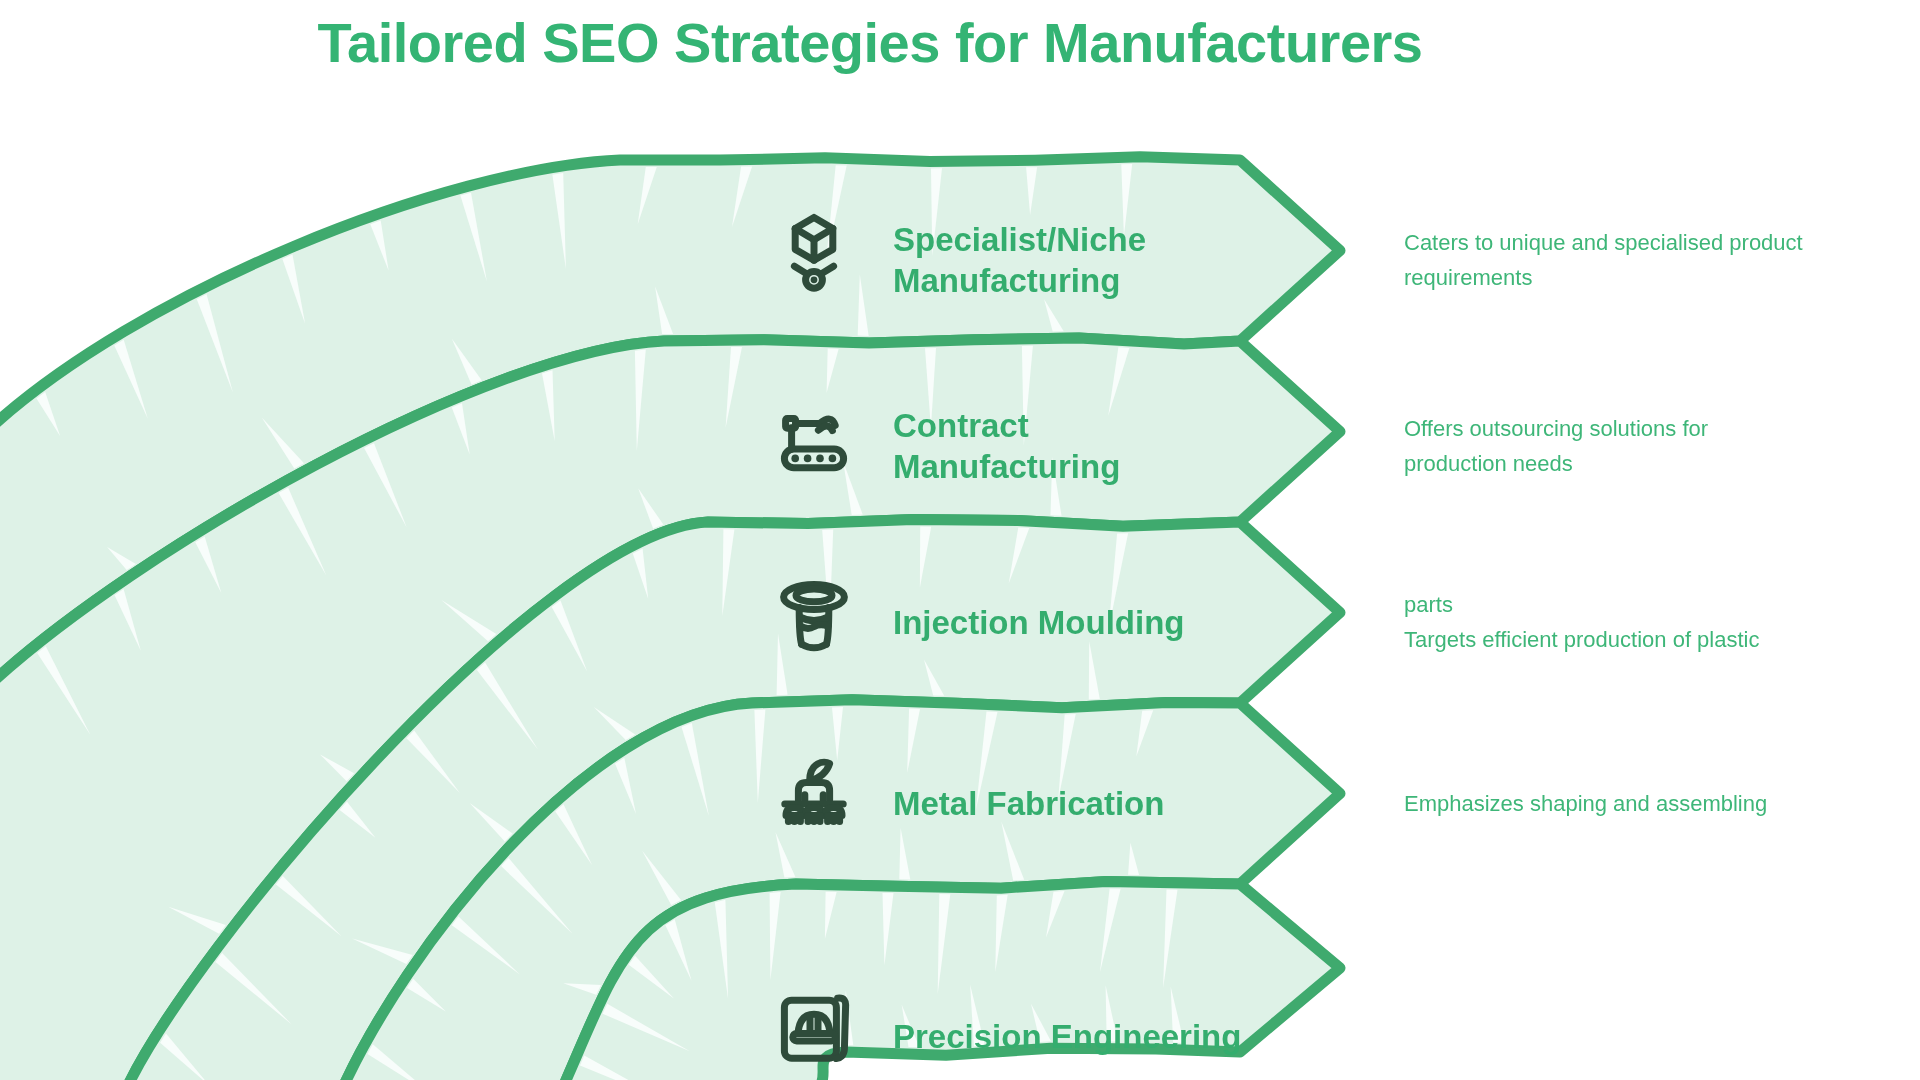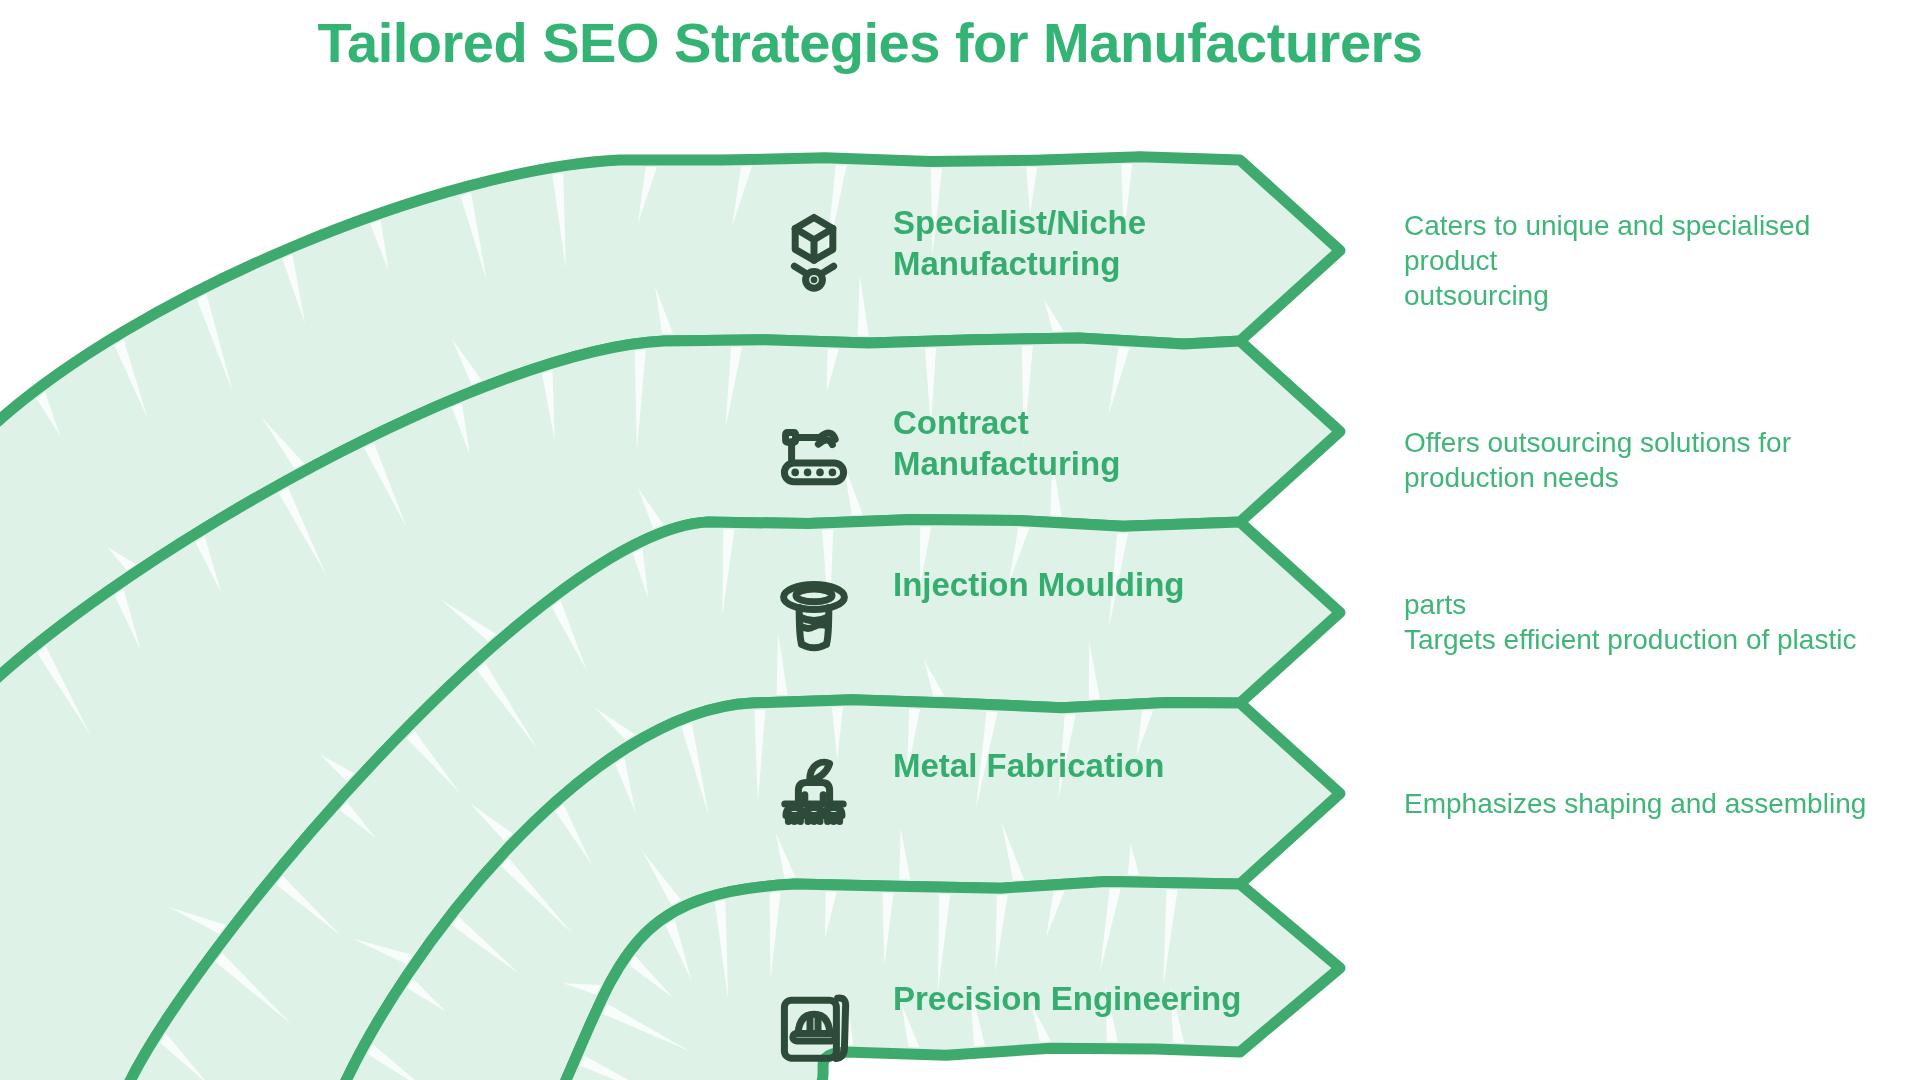--- a/index.html
+++ b/index.html
@@ -18,32 +18,32 @@
   }
   .row-icon{
     position:absolute;left:766px;width:96px;height:96px;z-index:4;
     display:flex;align-items:center;justify-content:center;
   }
   .row-icon svg{width:96px;height:96px;stroke:var(--icon);fill:none;
     stroke-width:1.75;stroke-linecap:round;stroke-linejoin:round;}
   .row-icon svg .fl{fill:var(--icon);stroke:none;}
   .row-title{
     position:absolute;left:893px;width:470px;height:116px;z-index:4;
-    display:flex;flex-direction:column;justify-content:flex-start;
+    display:flex;flex-direction:column;justify-content:center;
     font-size:33px;line-height:41px;font-weight:700;color:var(--rowtitle);
   }
   .row-desc{
     position:absolute;left:1404px;width:500px;height:100px;z-index:4;
     display:flex;flex-direction:column;justify-content:center;
-    font-size:28px;line-height:35px;font-weight:400;color:var(--desc);
+    font-size:22px;line-height:35px;font-weight:400;color:var(--desc);
   }
   .row-desc span,.row-title span{display:block;}
   
   .r0.row-icon,.r0.row-title,.r0.row-desc{top:202px;}
-  .r1.row-icon,.r1.row-title,.r1.row-desc{top:402px;}
+  .r1.row-icon,.r1.row-title,.r1.row-desc{top:388px;}
   .r2.row-icon,.r2.row-title,.r2.row-desc{top:564px;}
   .r3.row-icon,.r3.row-title,.r3.row-desc{top:745px;}
   .r4.row-icon,.r4.row-title,.r4.row-desc{top:978px;}
   .row-icon{margin-top:3px;}
   .row-desc{margin-top:8px;}
   .row-title{margin-top:0px;}
 </style>
 </head>
 <body style="--band-fill: #def2e7; --band-border: #3faa6e; --heading: #34b474; --rowtitle: #34ad6e; --desc: #3eb678; --icon: #2e4b3a; background: rgb(255, 255, 255);">
 
@@ -163,21 +163,21 @@
       <circle cx="12" cy="18.7" r="2.1"></circle>
       <circle class="fl" cx="12" cy="18.7" r="0.85"></circle>
     </svg>
   </div>
   <div class="row-title r0">
     <span>Specialist/Niche</span>
     <span>Manufacturing</span>
   </div>
   <div class="row-desc r0">
     <span>Caters to unique and specialised product</span>
-    <span>outsourcing</span>
+    <span>requirements</span>
   </div>
 
   <div class="row-icon r1">
     <svg viewBox="0 0 24 24">
       <rect x="4.6" y="14.5" width="14.8" height="4.7" rx="2.35"></rect>
       <circle class="fl" cx="7.3" cy="16.85" r="0.95"></circle>
       <circle class="fl" cx="10.4" cy="16.85" r="0.95"></circle>
       <circle class="fl" cx="13.5" cy="16.85" r="0.95"></circle>
       <circle class="fl" cx="16.6" cy="16.85" r="0.95"></circle>
       <path d="M6.4 14.5 V9.2"></path>

